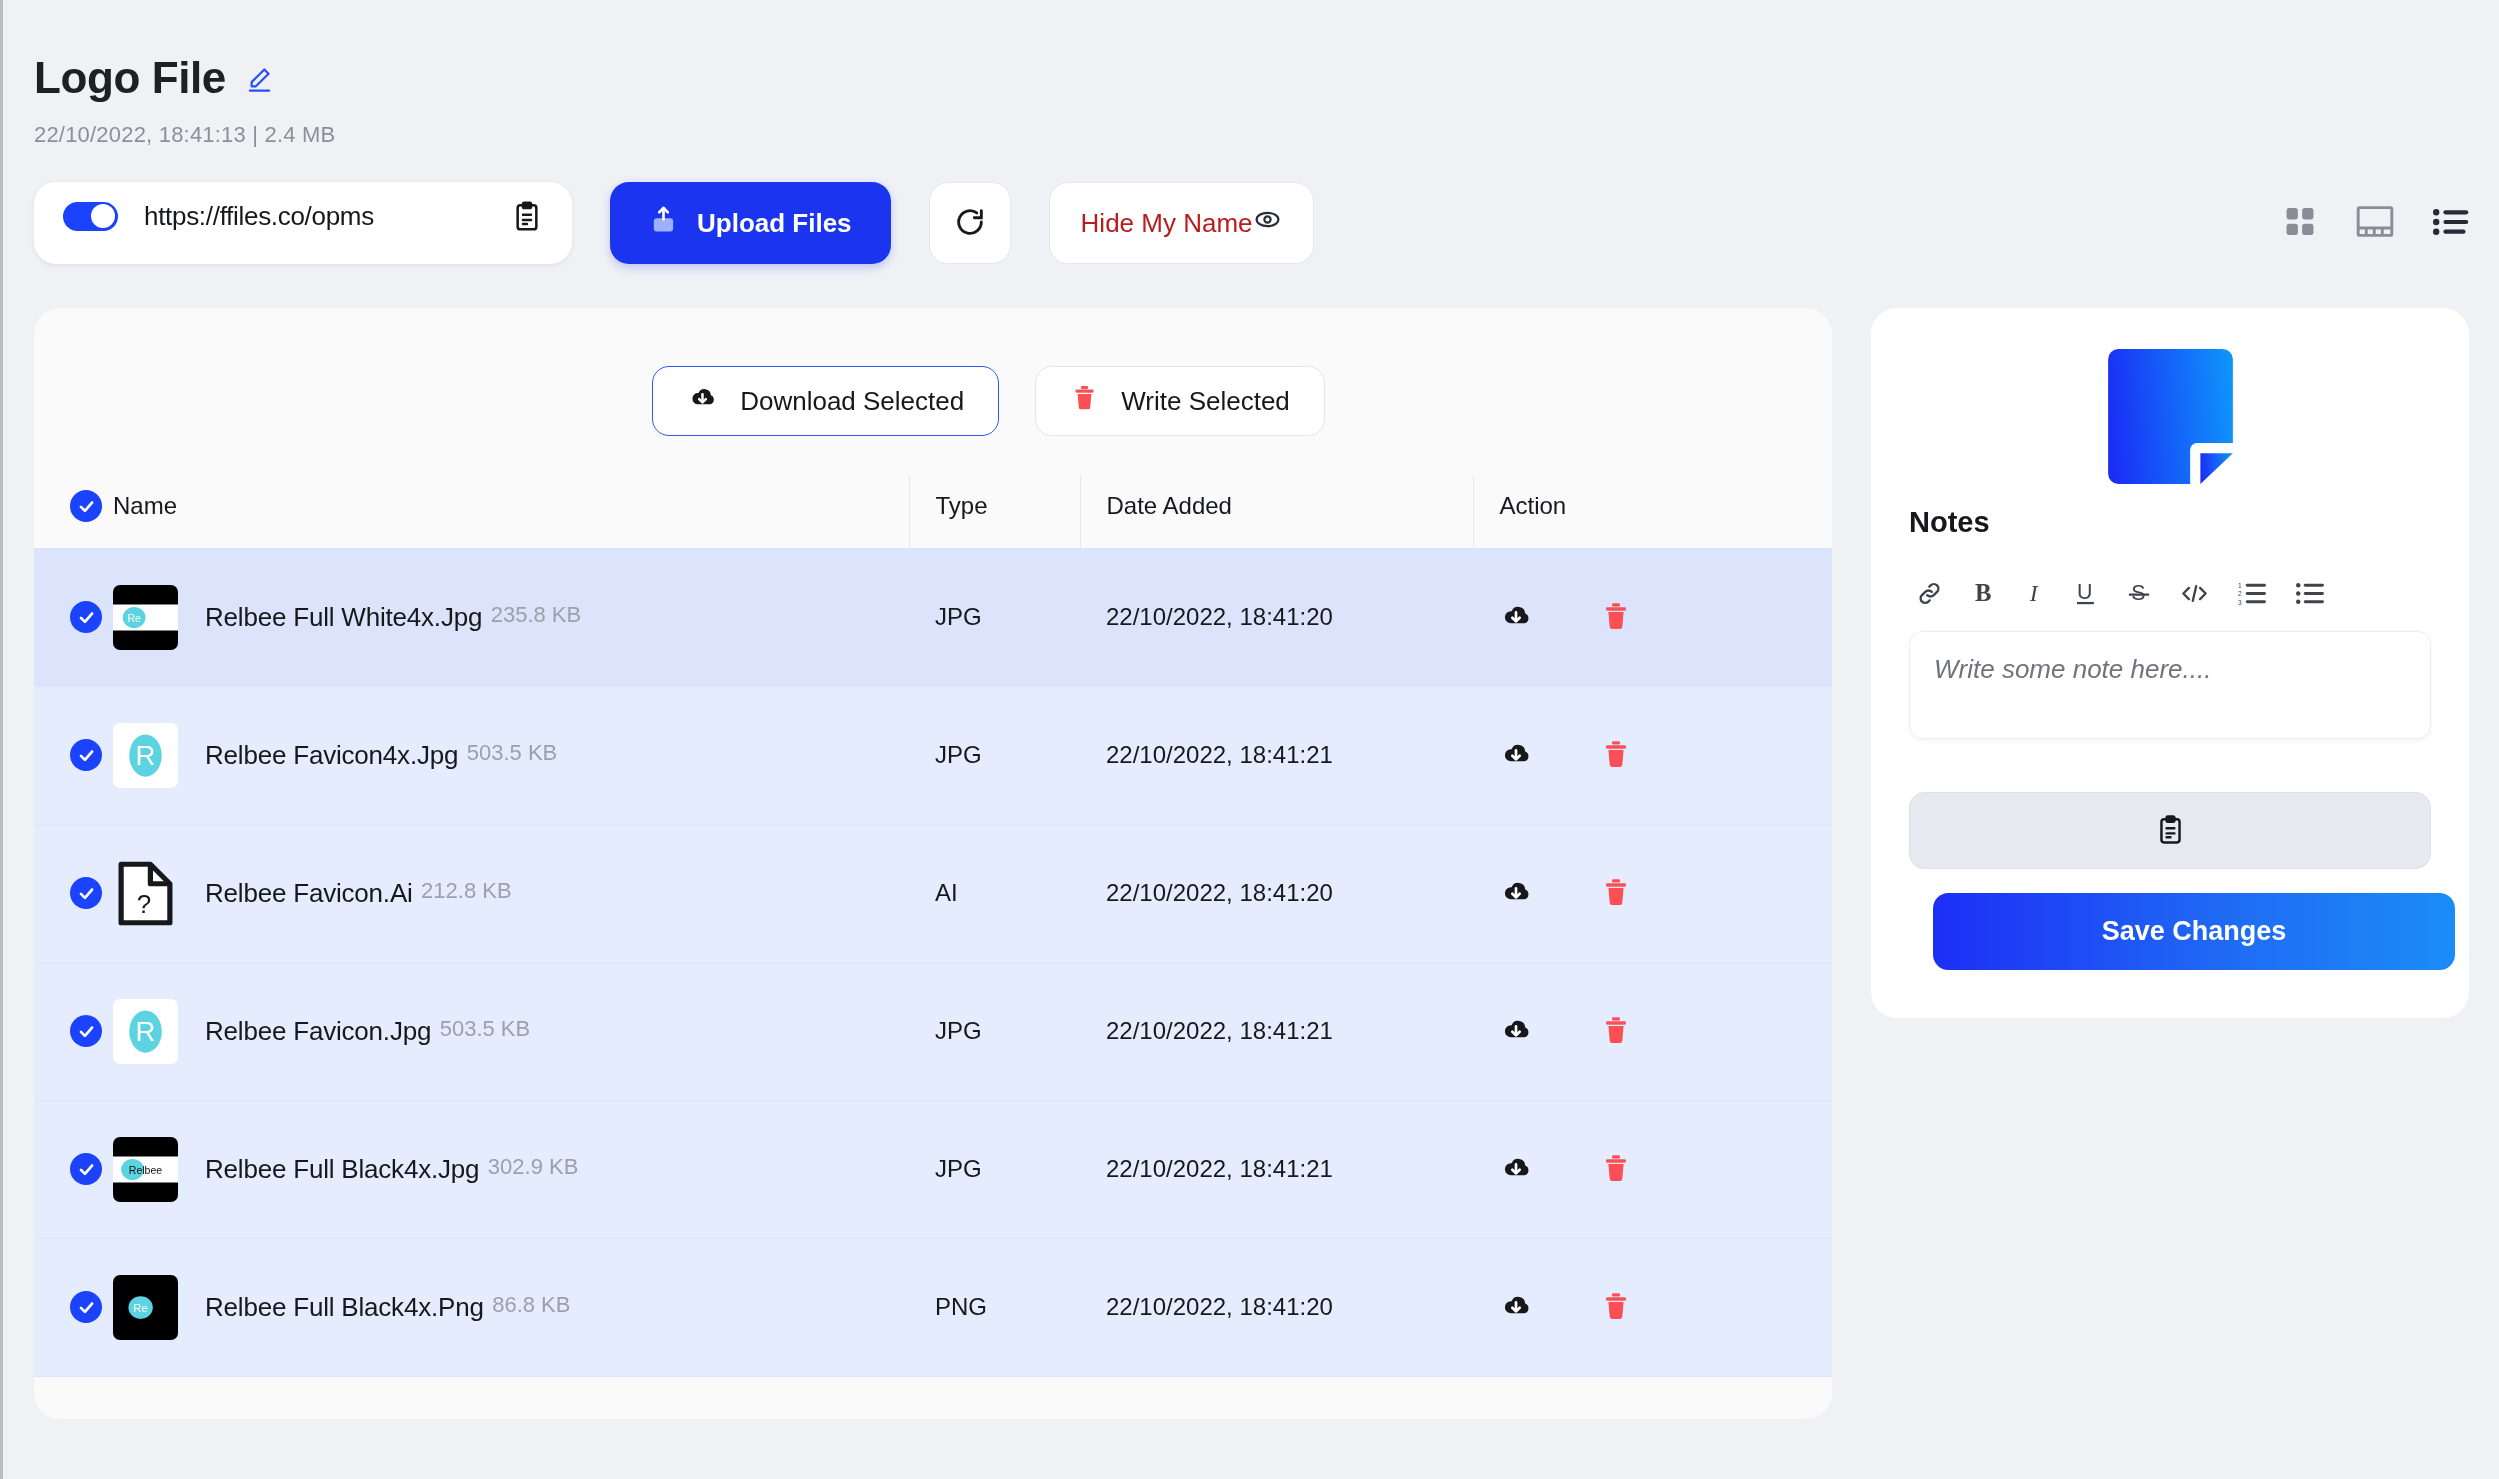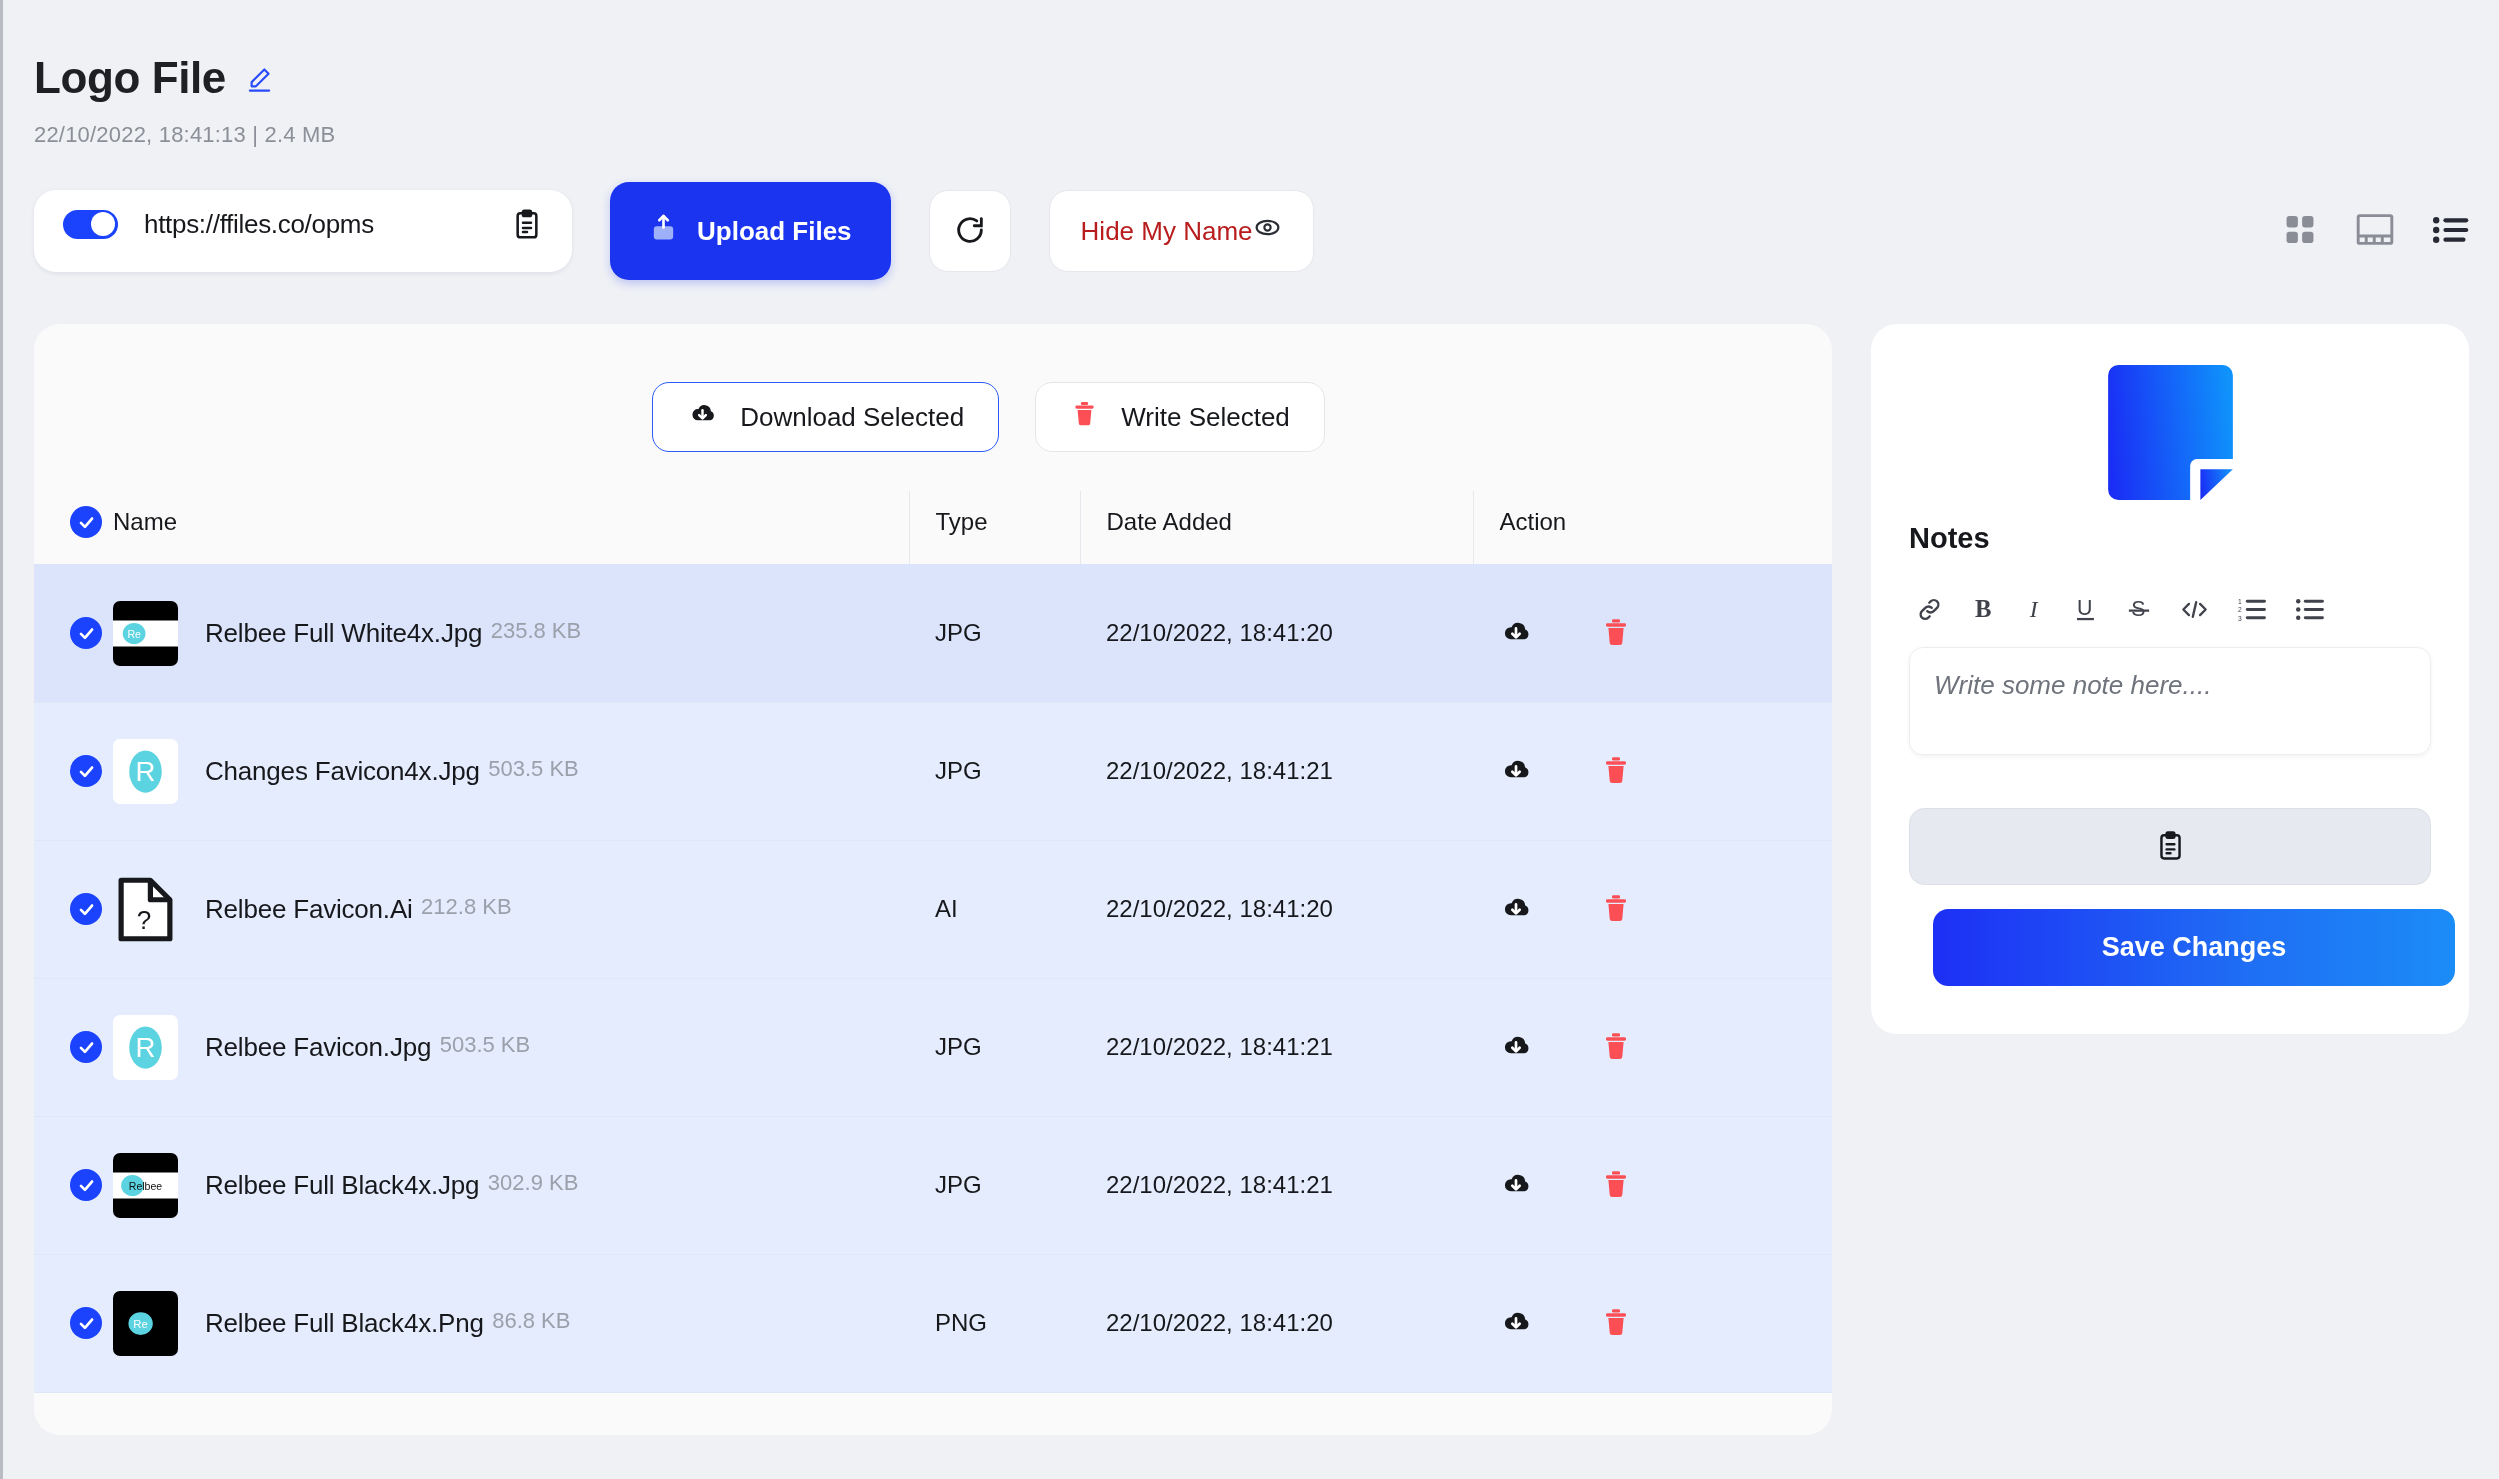--- a/index.html
+++ b/index.html
@@ -32,21 +32,21 @@
   }
   .toggle::after {
     content: ""; position: absolute; right: 2.6px; top: 2.6px;
     width: 24px; height: 24px; border-radius: 50%; background: #fff;
   }
   .url-text { font-size: 26px; color: #17181c; flex: 1; letter-spacing: -0.3px; }
   .icon-btn { background: none; border: none; cursor: pointer; display: flex; align-items: center; }
 
   .btn-upload {
     background: #1b34f0; color: #fff; border: none; border-radius: 19px;
-    height: 98px; padding: 0 39px; font-size: 26px; font-weight: 600;
+    height: 82px; padding: 0 39px; font-size: 26px; font-weight: 600;
     display: flex; align-items: center; gap: 19px; cursor: pointer;
     font-family: "Liberation Sans", sans-serif;
     box-shadow: 0 3.4px 8.5px rgba(27,52,240,.22);
   }
   .btn-square {
     background: #fff; border: 0.9px solid #e6e7ec; border-radius: 19px;
     width: 82px; height: 82px; display: flex; align-items: center; justify-content: center;
     cursor: pointer;
   }
   .btn-hide {
@@ -322,21 +322,21 @@
               </div>
             </td>
      <td class="c-name">
               <div class="name-cell">
         <div class="thumb"><svg viewBox="0 0 40 40" width="65" height="65">
       <rect width="40" height="40" fill="#fff"></rect>
       <ellipse cx="20" cy="20" rx="10" ry="13" fill="#5bd3e0"></ellipse>
       <text x="20" y="26" font-size="17" fill="#fff" text-anchor="middle" font-family="Liberation Sans, sans-serif">R</text>
                   </svg></div>
         <div class="nm-wrap">
-          <div class="nm">Changes Favicon4x.Jpg</div>
+          <div class="nm">Relbee Favicon4x.Jpg</div>
           <div class="sz">503.5 KB</div>
         </div>
               </div>
             </td>
      <td class="c-type">JPG</td>
      <td class="c-date">22/10/2022, 18:41:21</td>
      <td class="c-act">
               <div class="act-wrap">
         <span><svg width="34" height="34" viewBox="0 0 24 24" fill="#17181c">
   <path d="M18.5 10.2a5 5 0 0 0-9.6-1.6A4.2 4.2 0 0 0 4.2 13a4.2 4.2 0 0 0 4.2 4.2h9.6a3.7 3.7 0 0 0 .5-7z"></path>

